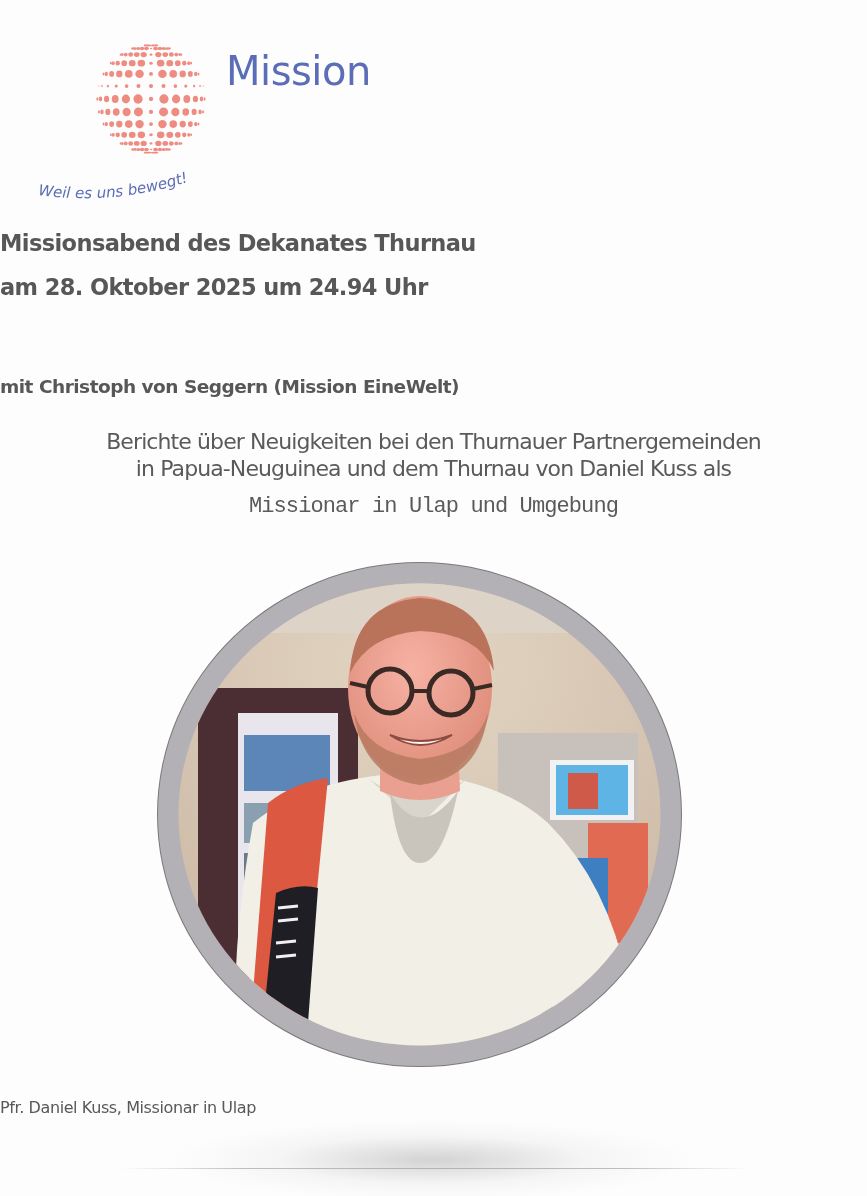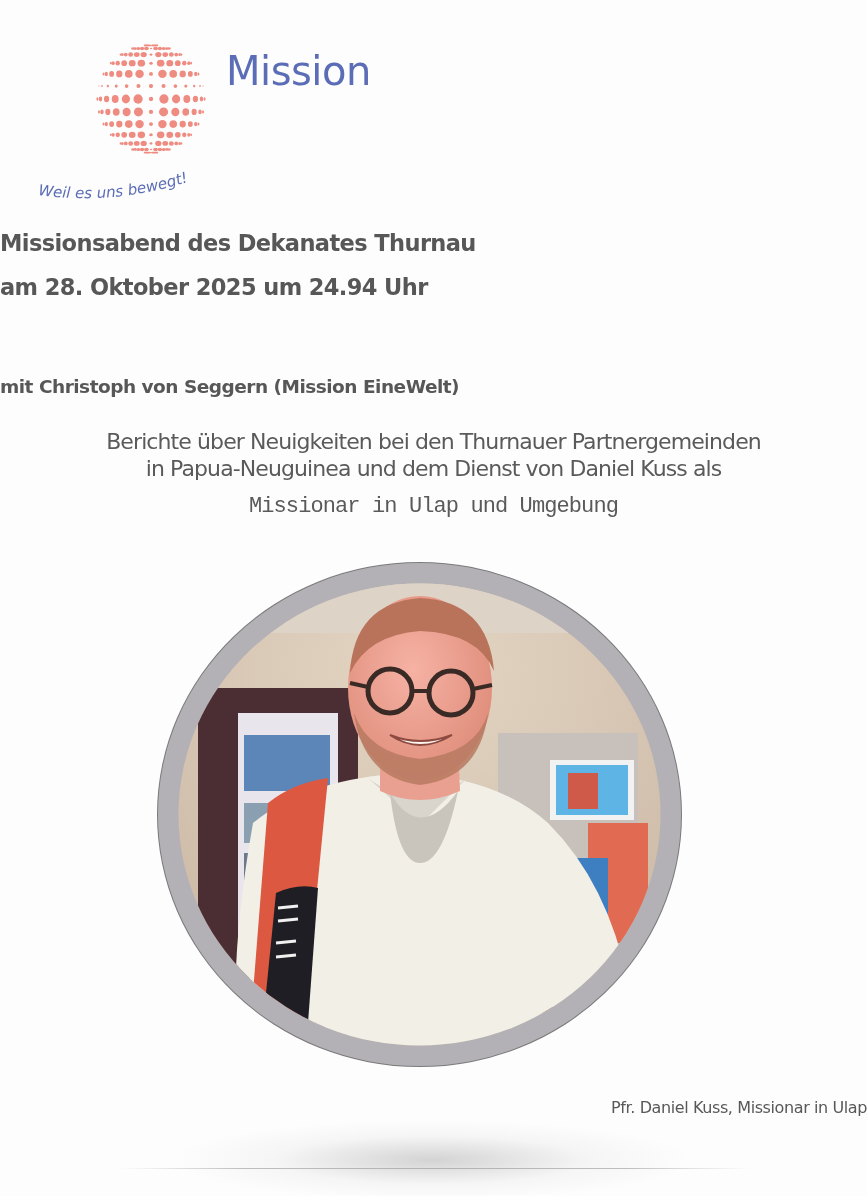--- a/index.html
+++ b/index.html
@@ -94,21 +94,21 @@
       background: #b3b1b6;
       box-shadow: 0 0 0 1px #7a7a7a;
       overflow: hidden;
     }
     .photo svg { display: block; }
     .caption {
       position: absolute;
       left: 0;
       width: 867px;
       top: 1098px;
-      text-align: right;
+      text-align: left;
       font-size: 16px;
       letter-spacing: -0.4px;
       color: #585858;
       font-family: "DejaVu Sans", "Liberation Sans", sans-serif;
     }
     .shadow-line {
       position: absolute;
       left: 120px;
       width: 630px;
       top: 1168px;
@@ -306,21 +306,21 @@
         <textPath href="#tagArc">Weil es uns bewegt!</textPath>
       </text>
     </svg>
   </div>
 
   <div class="headline h1">Missionsabend des Dekanates Thurnau</div>
   <div class="headline h2">am 28. Oktober 2025 um 24.94 Uhr</div>
   <div class="headline h4">mit Christoph von Seggern (Mission EineWelt)</div>
 
   <div class="body-text b1">Berichte über Neuigkeiten bei den Thurnauer Partnergemeinden</div>
-  <div class="body-text b2">in Papua-Neuguinea und dem Dienst von Daniel Kuss als</div>
+  <div class="body-text b2">in Papua-Neuguinea und dem Thurnau von Daniel Kuss als</div>
   <div class="body-text b3">Missionar in Ulap und Umgebung</div>
 
   <div class="photo">
     <svg viewBox="0 0 523 503" width="523" height="503">
       <defs>
         <clipPath id="inner">
             <ellipse cx="261.5" cy="251.5" rx="241" ry="231"></ellipse>
           </clipPath>
         <radialGradient id="wallG" cx="0.5" cy="0.2" r="0.8">
           <stop offset="0" stop-color="#e4d6c4"></stop>

